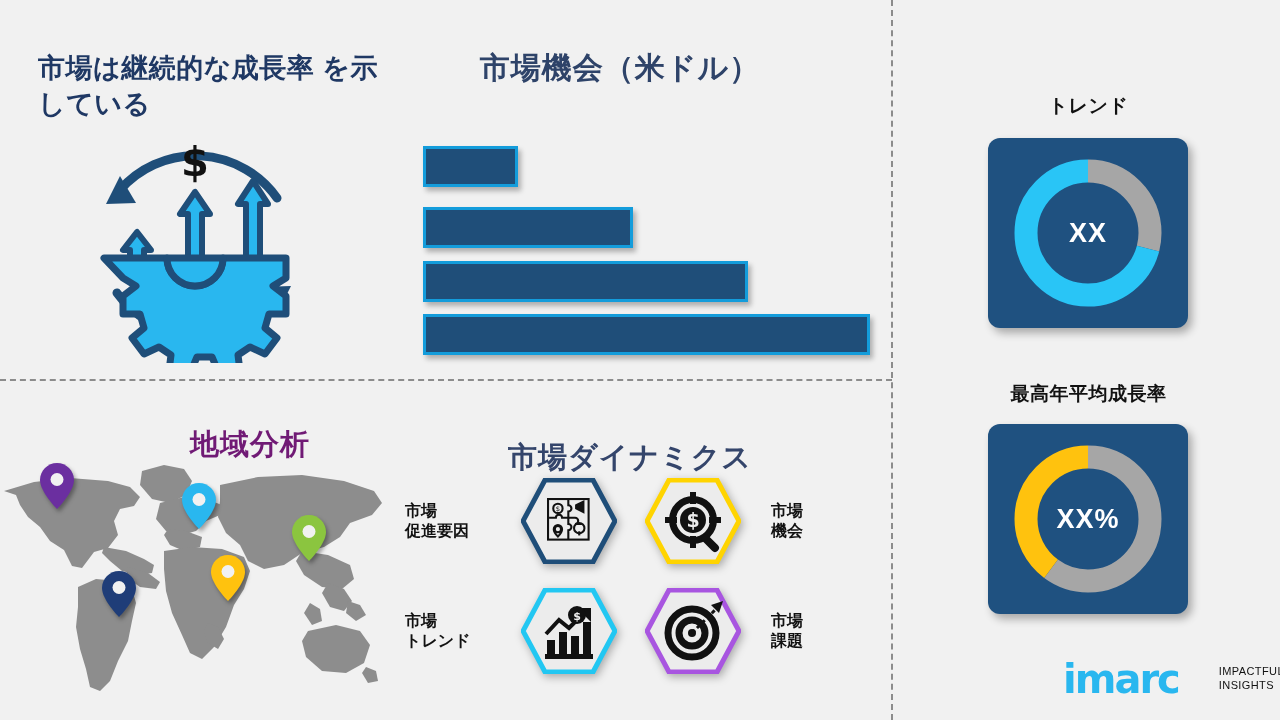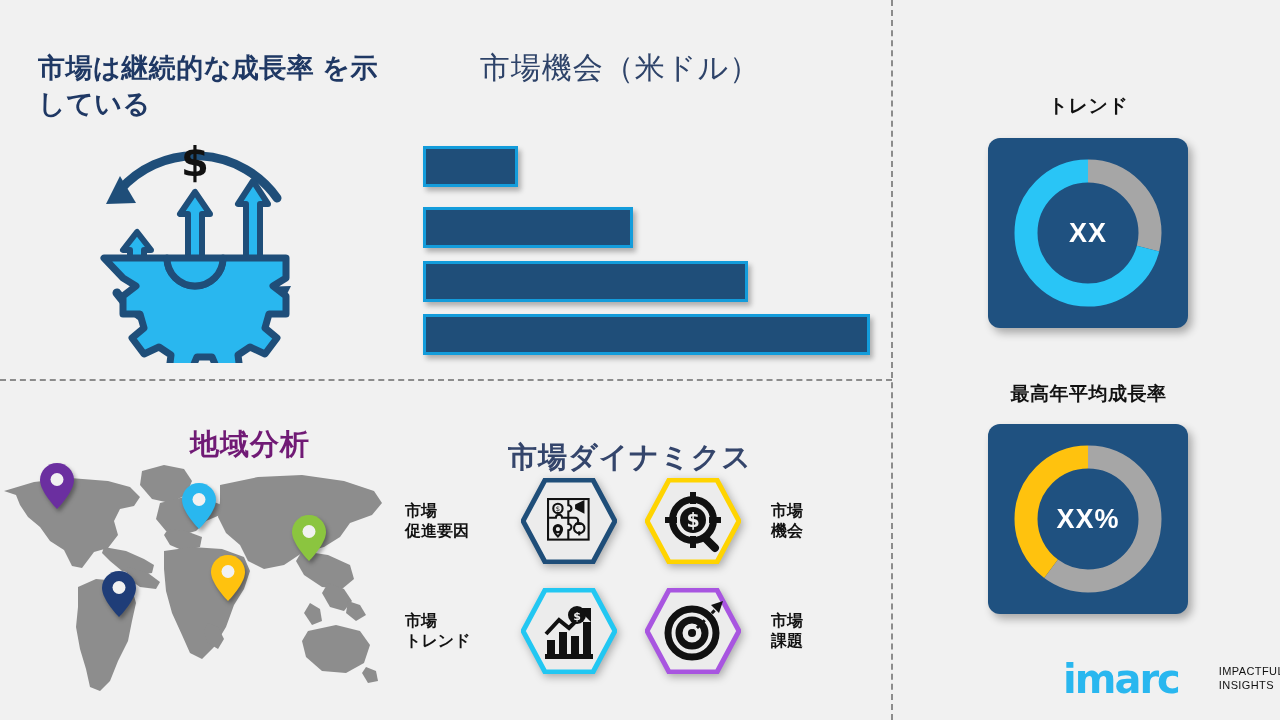--- a/index.html
+++ b/index.html
@@ -22,21 +22,21 @@
   }
 
   
   .h-growth{
     position:absolute;left:38px;top:50px;width:350px;
     font-size:27px;font-weight:bold;color:#1f3864;line-height:1.35;
     letter-spacing:.5px;
   }
   .h-opportunity{
     position:absolute;left:410px;top:48px;width:420px;text-align:center;
-    font-size:30px;font-weight:normal;color:#2e4369;letter-spacing:1px;
+    font-size:30px;font-weight:bold;color:#2e4369;letter-spacing:1px;
   }
   .h-regional{
     position:absolute;left:150px;top:425px;width:200px;text-align:center;
     font-size:29px;font-weight:bold;color:#701a75;letter-spacing:1px;
   }
   .h-dynamics{
     position:absolute;left:465px;top:423px;width:330px;text-align:center;
     font-size:29px;font-weight:bold;color:#34456b;letter-spacing:1px;margin-top:15px;
   }
   .h-largest{

